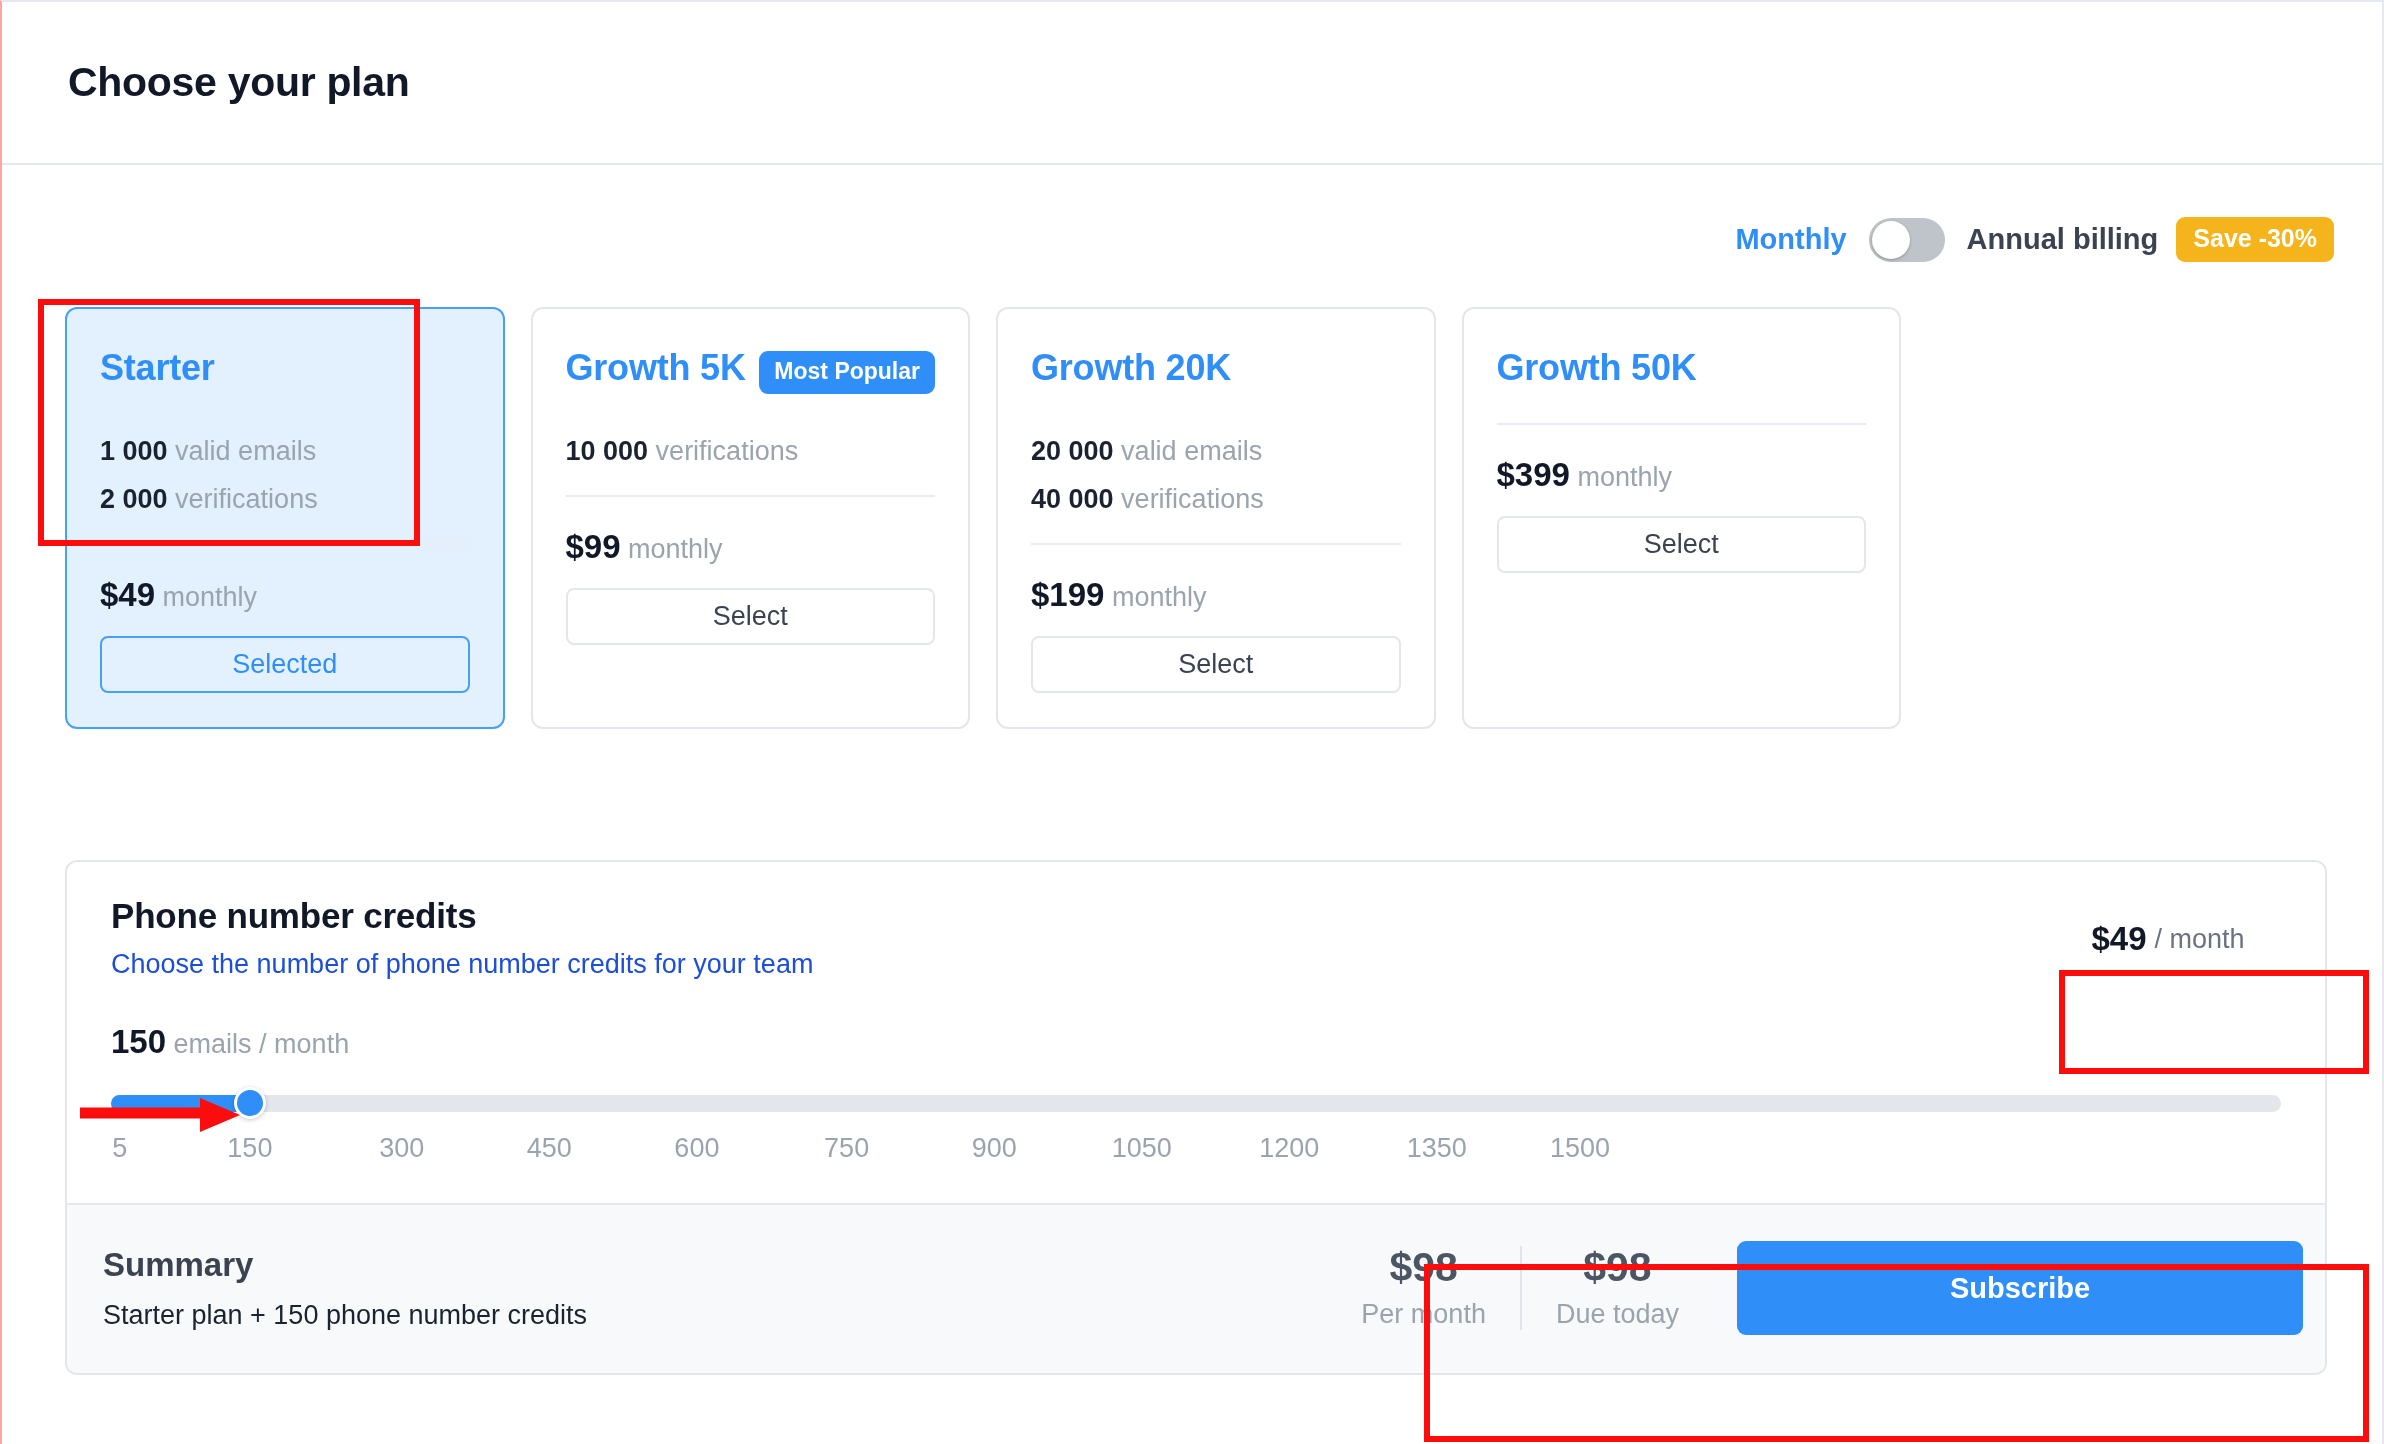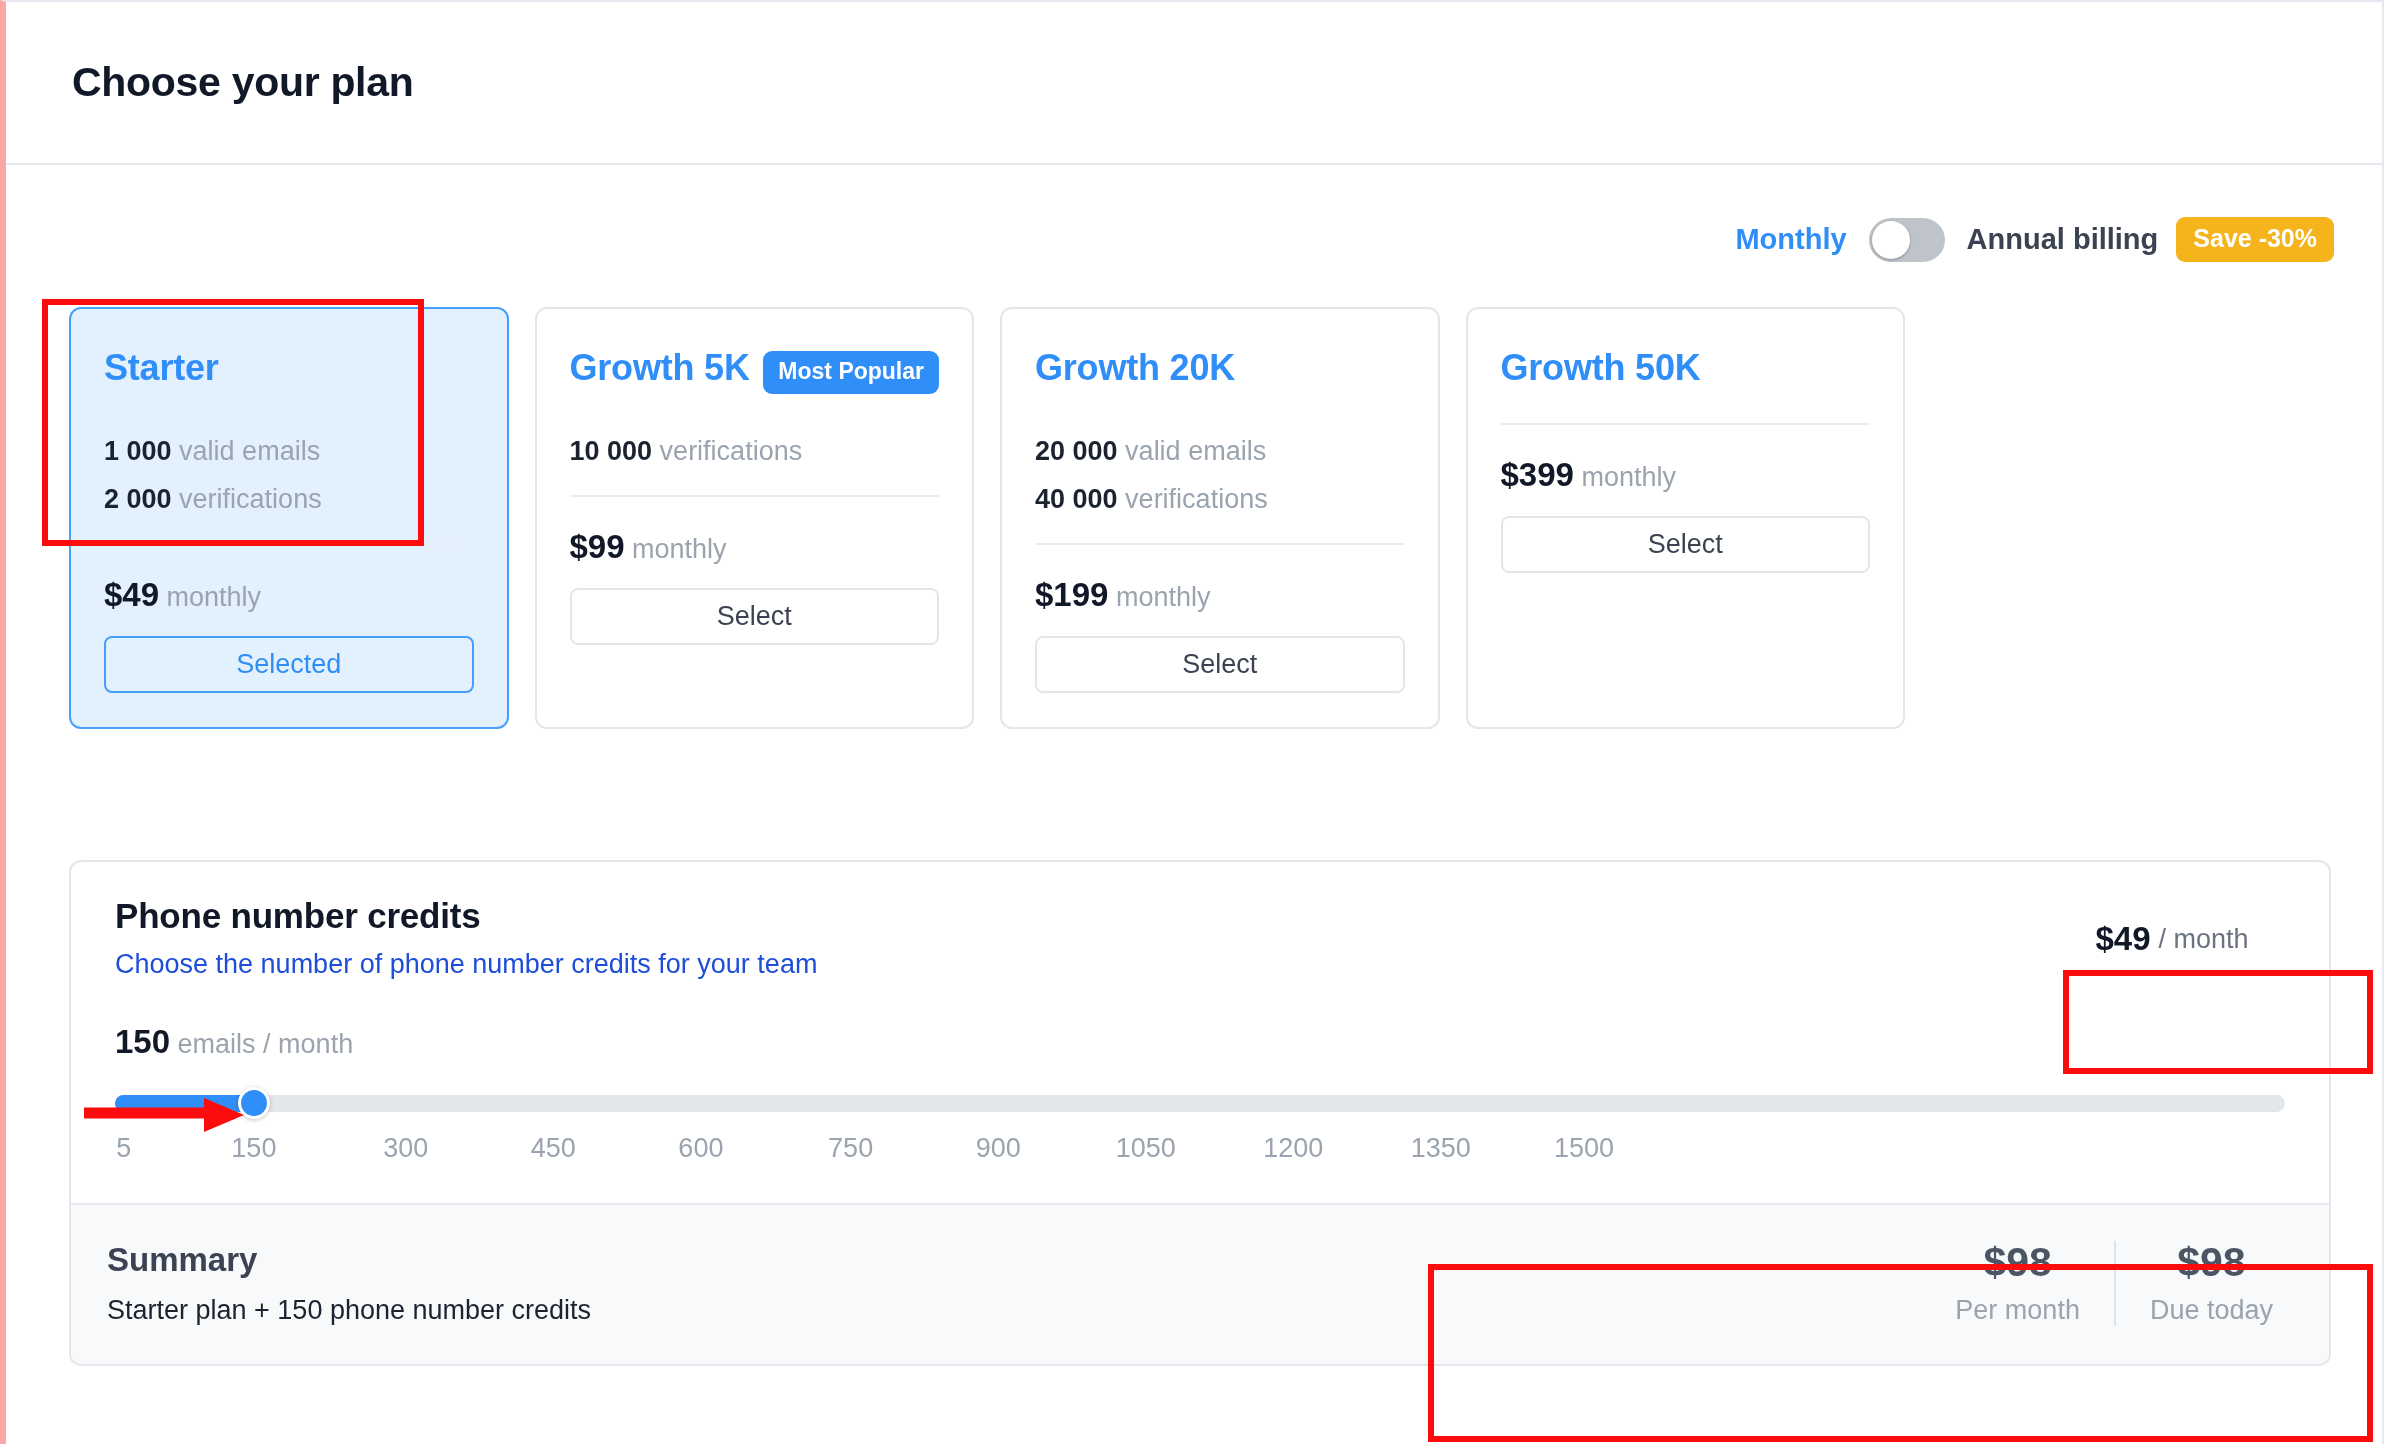--- a/index.html
+++ b/index.html
@@ -10,21 +10,21 @@
     background: #ffffff;
     font-family: "Liberation Sans", sans-serif;
     overflow: hidden;
   }
 
   .page {
     position: relative;
     width: 2384px;
     height: 1444px;
     background: #ffffff;
-    border-left: 6px solid #fca5a5;
+    border-left: 2px solid #fca5a5;
     border-top: 2px solid #e5e9ef;
     border-right: 2px solid #e5e9ef;
   }
 
   
   .header {
     height: 163px;
     border-bottom: 2px solid #e5e9ef;
     display: flex;
     align-items: center;
@@ -499,20 +499,21 @@
       </div>
       <div class="summary-right">
         <div class="total-block">
           <div class="total-amount">$98</div>
           <div class="total-label">Per month</div>
         </div>
         <div class="total-block">
           <div class="total-amount">$98</div>
           <div class="total-label">Due today</div>
         </div>
+        <button class="subscribe-btn">Subscribe</button>
       </div>
     </div>
   </div>
 
   <div class="anno" id="anno-plan"></div>
   <div class="anno" id="anno-price"></div>
   <div class="anno" id="anno-total"></div>
 
   <svg class="anno-arrow" viewBox="0 0 160 40">
     <line x1="0" y1="17" x2="128" y2="17" stroke="#fb0d0d" stroke-width="11"></line>

